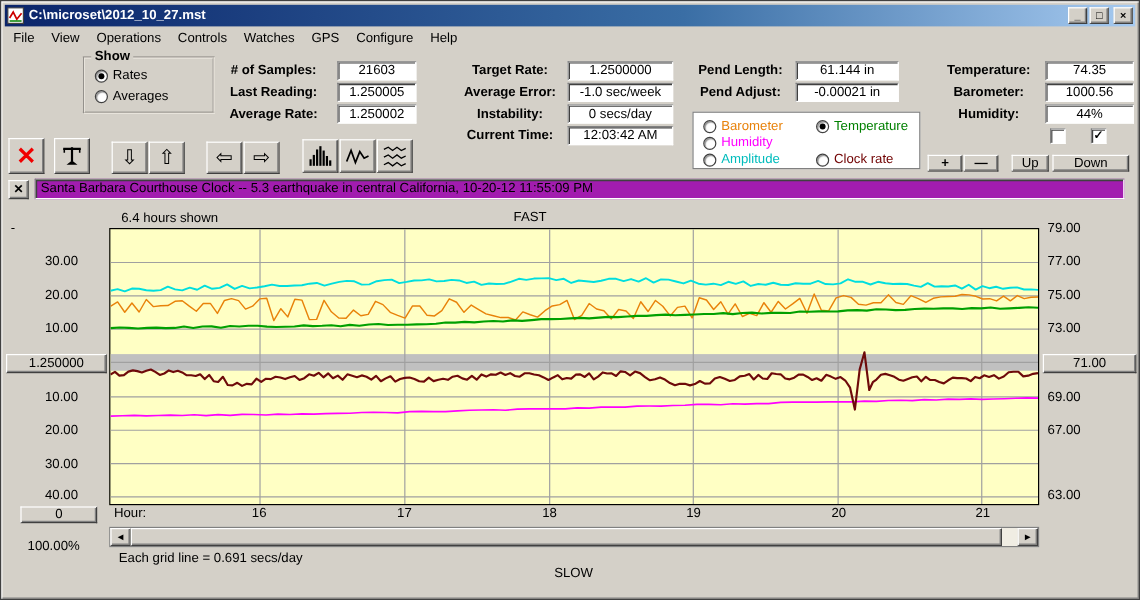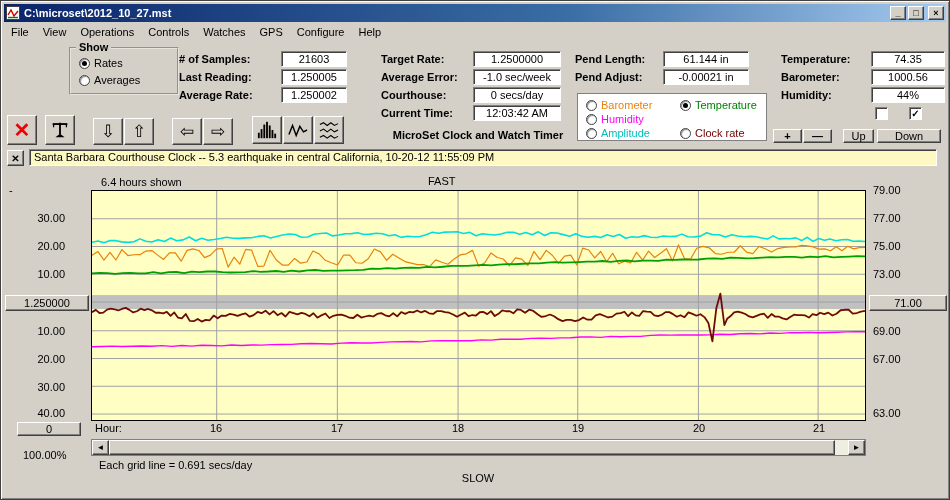--- a/index.html
+++ b/index.html
@@ -11,39 +11,39 @@
               background: linear-gradient(90deg,#0a246a,#3a6ea5 60%,#a6caf0);
               display: flex; align-items: center; padding: 0 2px; }
   .titletext { color: #fff; font-weight: bold; margin-left: 4px; flex: 1; white-space: nowrap; }
   .tbtn { width: 16px; height: 14px; margin-left: 2px; background: #d4d0c8;
           border: 1px solid; border-color: #fff #404040 #404040 #fff;
           box-shadow: inset -1px -1px 0 #808080; font-size: 9px; font-weight: bold;
           text-align: center; line-height: 12px; }
   .menubar { position: absolute; left: 3px; top: 21px; right: 3px; height: 19px; display: flex; align-items: center; }
   .menuitem { padding: 3px 7px; }
   .lbl { position: absolute; font-weight: bold; white-space: nowrap; }
-  .lblr { text-align: left; }
+  .lblr { text-align: center; }
   .val { position: absolute; height: 16px; background: #fff; border: 1px solid;
          border-color: #808080 #fff #fff #808080; box-shadow: inset 1px 1px 0 #404040;
          text-align: center; line-height: 14px; white-space: nowrap; }
   .btn { position: absolute; background: #d4d0c8; border: 1px solid;
          border-color: #fff #404040 #404040 #fff; box-shadow: inset -1px -1px 0 #808080;
          text-align: center; display: flex; align-items: center; justify-content: center; }
   .group { position: absolute; border: 2px groove #e8e4dc; }
   .gtitle { position: absolute; top: -8px; left: 5px; background: #d4d0c8; padding: 0 3px; font-weight: bold; }
   .radiorow { position: absolute; display: flex; align-items: center; gap: 4px; white-space: nowrap; }
   .rb { width: 11px; height: 11px; border-radius: 50%; background: #fff; border: 1px solid #404040;
         box-shadow: inset 1px 1px 1px #909090; position: relative; flex: 0 0 auto; }
   .rb.on::after { content: ""; position: absolute; left: 2px; top: 2px; width: 5px; height: 5px;
                   border-radius: 50%; background: #000; }
   .cb { position: absolute; width: 13px; height: 13px; background: #fff; border: 1px solid;
         border-color: #808080 #fff #fff #808080; box-shadow: inset 1px 1px 0 #404040;
         font-size: 10px; font-weight: bold; text-align: center; line-height: 11px; }
   .legendbox { position: absolute; background: #fff; border: 1px solid #808080; }
-  .sunkenfield { position: absolute; background: #fef9c3; border: 1px solid;
+  .sunkenfield { position: absolute; background: #a21caf; border: 1px solid;
                  border-color: #808080 #fff #fff #808080; box-shadow: inset 1px 1px 0 #404040;
                  line-height: 15px; padding-left: 4px; white-space: nowrap; overflow: hidden; }
   .plot { position: absolute; left: 90px; top: 189px; width: 775px; height: 231px; border: 1px solid #000; }
   .axis { position: absolute; white-space: nowrap; }
   .sb { position: absolute; left: 90px; top: 438px; width: 775px; height: 17px;
         background: #f0ede3; border: 1px solid #808080; }
   .sbbtn { position: absolute; top: 0; height: 15px; background: #d4d0c8; border: 1px solid;
            border-color: #fff #404040 #404040 #fff; box-shadow: inset -1px -1px 0 #808080;
            font-size: 8px; text-align: center; line-height: 14px; }
   .icon-svg { display: block; }
@@ -93,21 +93,21 @@
   <div class="val" style="left:280px;top:50px;width:66px">21603</div>
   <div class="lbl lblr" style="left:178px;top:70px;width:98px">Last Reading:</div>
   <div class="val" style="left:280px;top:68px;width:66px">1.250005</div>
   <div class="lbl lblr" style="left:178px;top:88px;width:98px">Average Rate:</div>
   <div class="val" style="left:280px;top:86px;width:66px">1.250002</div>
 
   <div class="lbl lblr" style="left:380px;top:52px;width:88px">Target Rate:</div>
   <div class="val" style="left:472px;top:50px;width:88px">1.2500000</div>
   <div class="lbl lblr" style="left:380px;top:70px;width:88px">Average Error:</div>
   <div class="val" style="left:472px;top:68px;width:88px">-1.0 sec/week</div>
-  <div class="lbl lblr" style="left:380px;top:88px;width:88px">Courthouse:</div>
+  <div class="lbl lblr" style="left:380px;top:88px;width:88px">Instability:</div>
   <div class="val" style="left:472px;top:86px;width:88px">0 secs/day</div>
   <div class="lbl lblr" style="left:380px;top:106px;width:88px">Current Time:</div>
   <div class="val" style="left:472px;top:104px;width:88px">12:03:42 AM</div>
 
   <div class="lbl lblr" style="left:574px;top:52px;width:84px">Pend Length:</div>
   <div class="val" style="left:662px;top:50px;width:86px">61.144 in</div>
   <div class="lbl lblr" style="left:574px;top:70px;width:84px">Pend Adjust:</div>
   <div class="val" style="left:662px;top:68px;width:86px">-0.00021 in</div>
 
   <div class="lbl lblr" style="left:780px;top:52px;width:86px">Temperature:</div>
@@ -185,21 +185,20 @@
     </svg>
   </div>
   <div class="btn" style="left:313px;top:115px;width:30px;height:28px">
     <svg class="icon-svg" width="22" height="20" viewBox="0 0 24 22">
       <polyline points="2,5 6,3 10,6 14,3 18,6 22,4" fill="none" stroke="#000" stroke-width="1.2"></polyline>
       <polyline points="2,12 6,10 10,13 14,10 18,13 22,11" fill="none" stroke="#000" stroke-width="1.2"></polyline>
       <polyline points="2,19 6,17 10,20 14,17 18,20 22,18" fill="none" stroke="#000" stroke-width="1.2"></polyline>
     </svg>
   </div>
 
-  <div class="lbl" style="left:377px;top:128px;width:200px;text-align:center">MicroSet Clock and Watch Timer</div>
 
   <div class="btn" style="left:772px;top:128px;width:29px;height:14px;font-weight:bold">+</div>
   <div class="btn" style="left:802px;top:128px;width:29px;height:14px;font-weight:bold">—</div>
   <div class="btn" style="left:842px;top:128px;width:31px;height:14px">Up</div>
   <div class="btn" style="left:876px;top:128px;width:64px;height:14px">Down</div>
 
   <div class="btn" style="left:6px;top:149px;width:17px;height:16px;font-size:10px;font-weight:bold">✕</div>
   <div class="sunkenfield" style="left:28px;top:148px;width:908px;height:17px">Santa Barbara Courthouse Clock   --  5.3 earthquake in central California, 10-20-12 11:55:09 PM</div>
 
   <div class="axis" style="left:100px;top:175px">6.4 hours shown</div>

